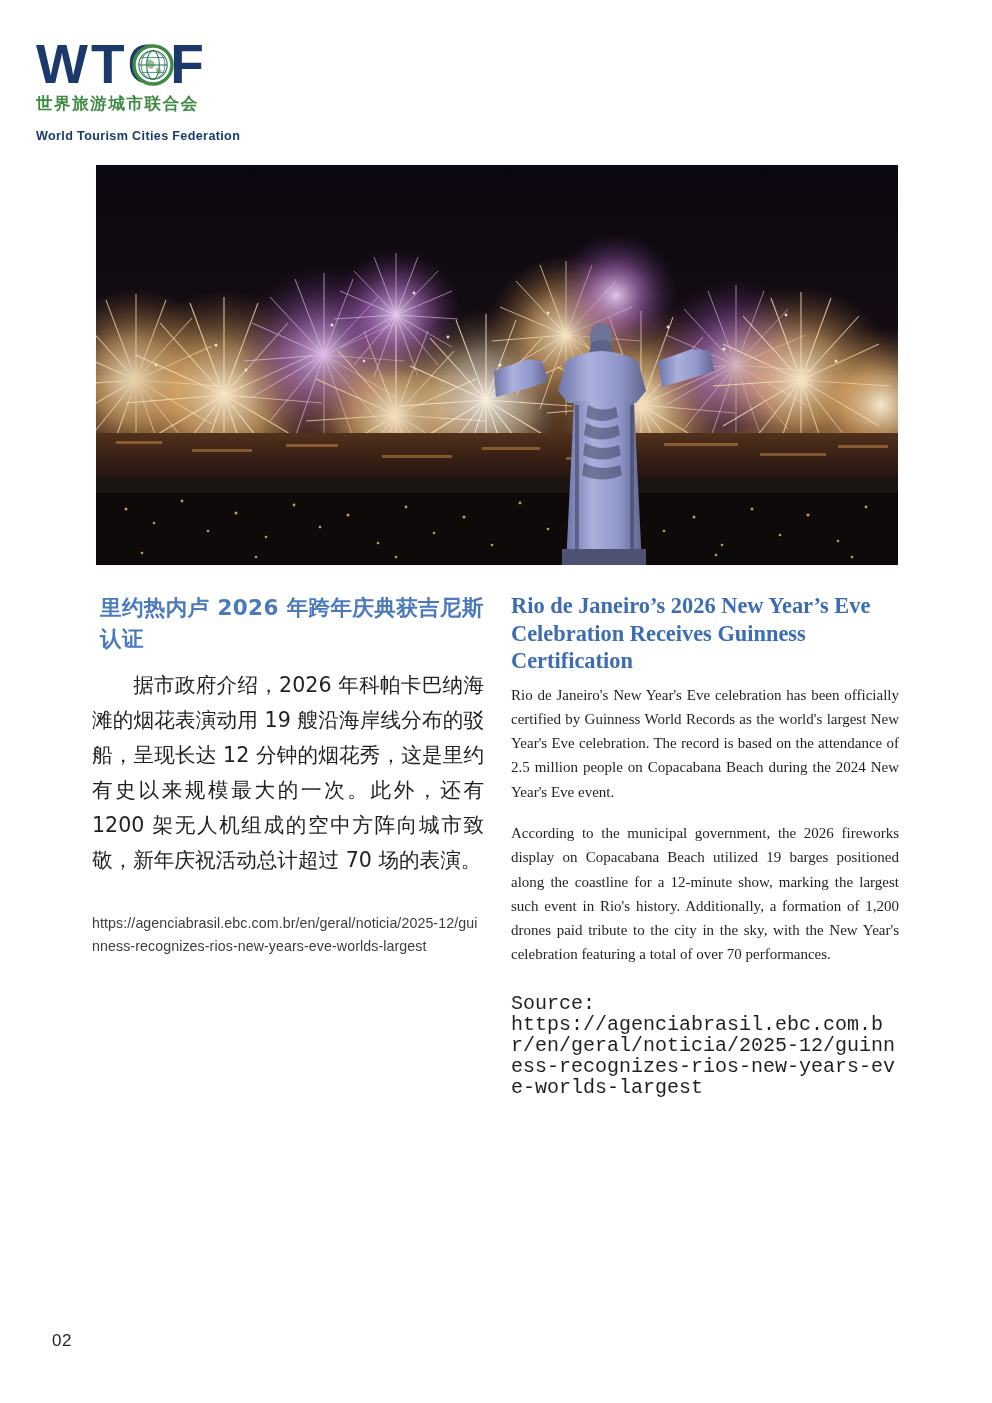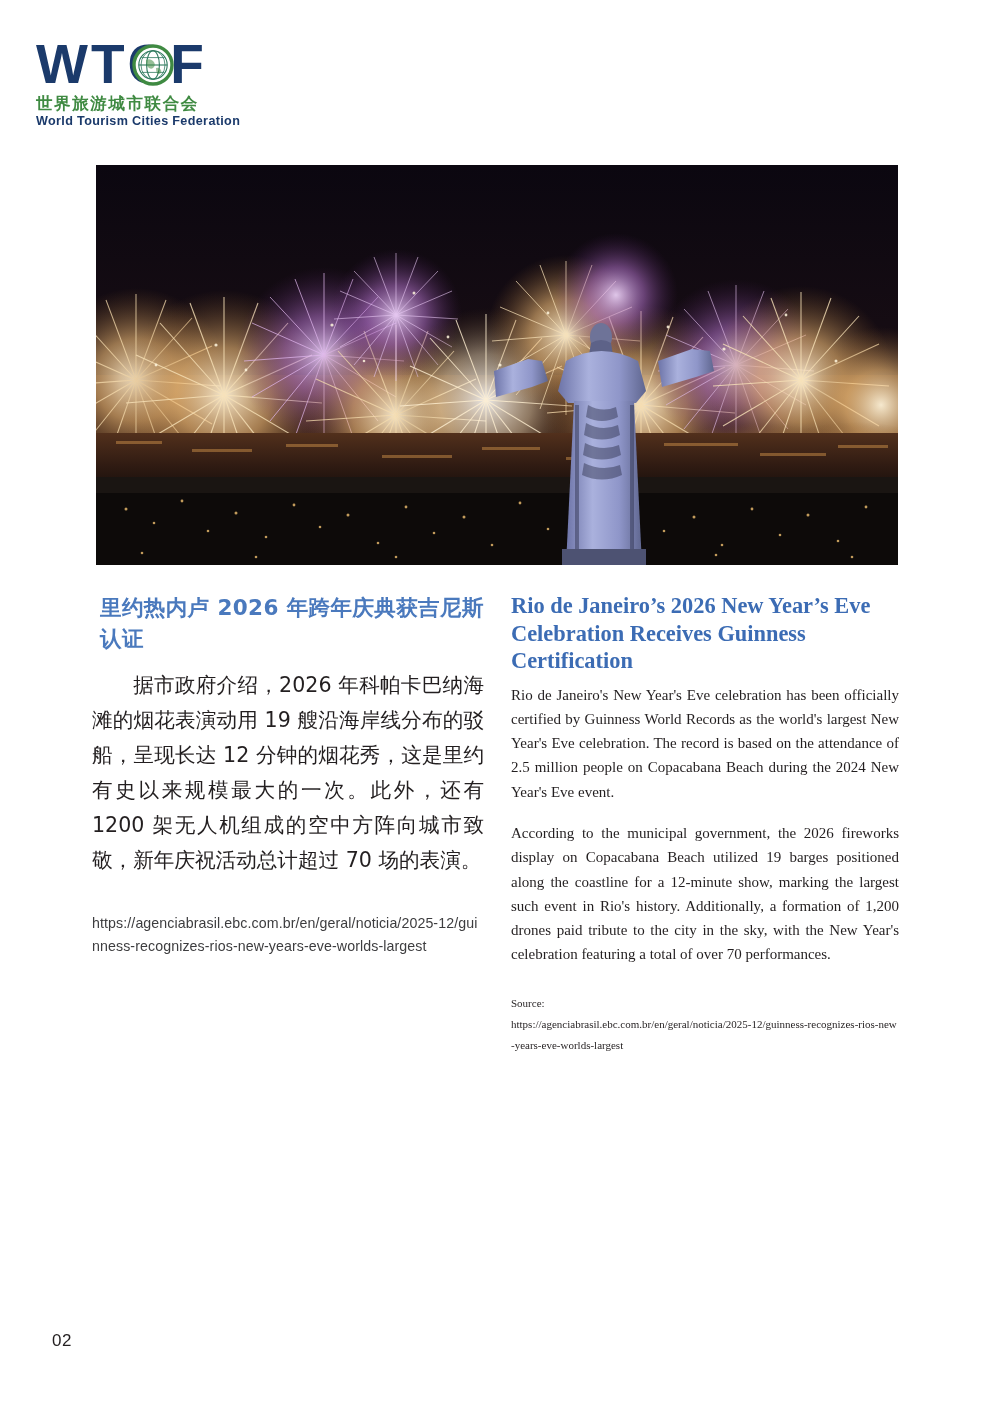--- a/index.html
+++ b/index.html
@@ -51,21 +51,21 @@
     margin-top: 2px;
     font-family: "Liberation Sans", "DejaVu Sans", sans-serif;
     font-size: 16.5px;
     font-weight: 700;
     color: #3f8a42;
     letter-spacing: 1.6px;
     line-height: 19px;
     white-space: nowrap;
   }
   .logo-en {
-    margin-top: 1px;
+    margin-top: 16px;
     font-family: "Liberation Sans", "DejaVu Sans", sans-serif;
     font-size: 12.6px;
     font-weight: 700;
     color: #1b3a6b;
     letter-spacing: 0.35px;
     line-height: 15px;
     white-space: nowrap;
   }
 
   
@@ -136,22 +136,22 @@
     margin-top: 34px;
     word-break: break-all;
   }
   .source-cn .src-label { display: block; }
   .source-cn .src-url {
     display: block;
     letter-spacing: 0.1px;
   }
 
   .source-en {
-    font-family: Liberation Serif, serif;
-    font-size: 11px;
+    font-family: Liberation Mono, monospace;
+    font-size: 20px;
     line-height: 21px;
     color: #231f20;
     margin-top: 26px;
     word-break: break-all;
   }
   .source-en .src-label { display: block; }
   .source-en .src-url { display: block; }
 
   
   .page-number {

